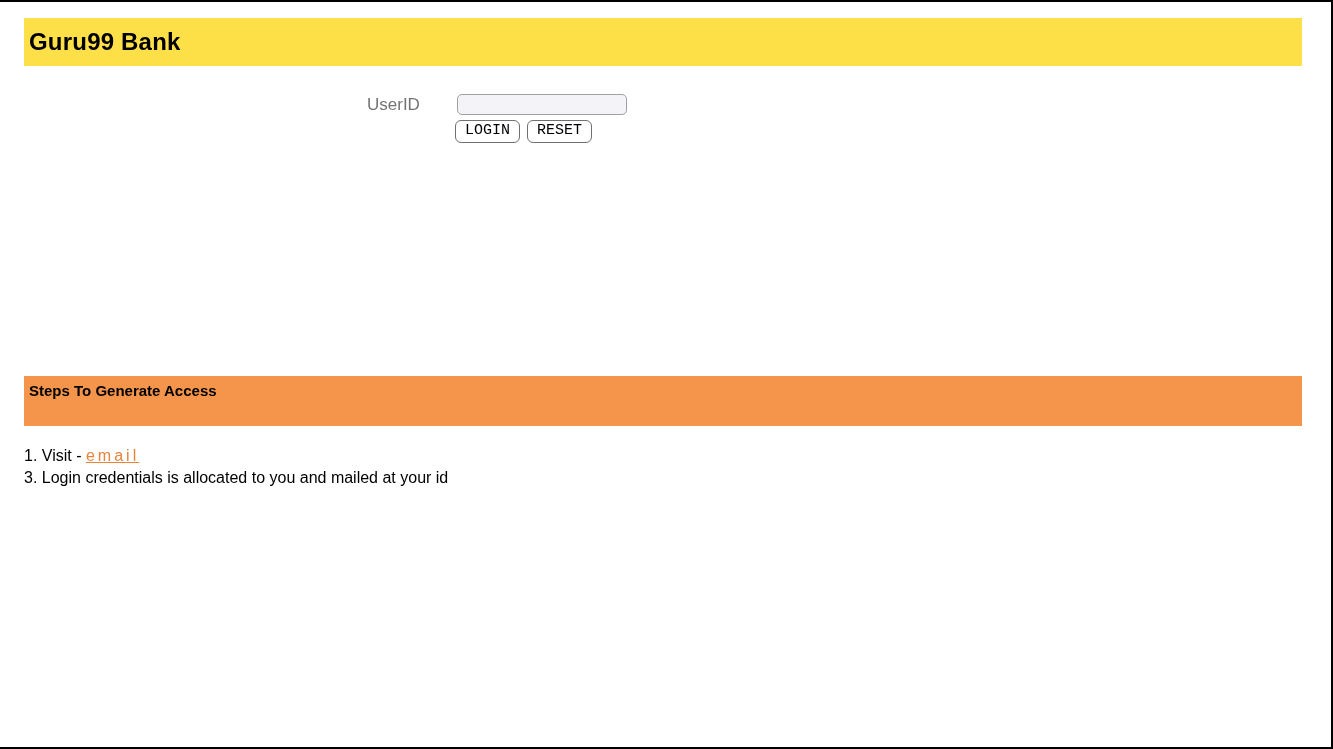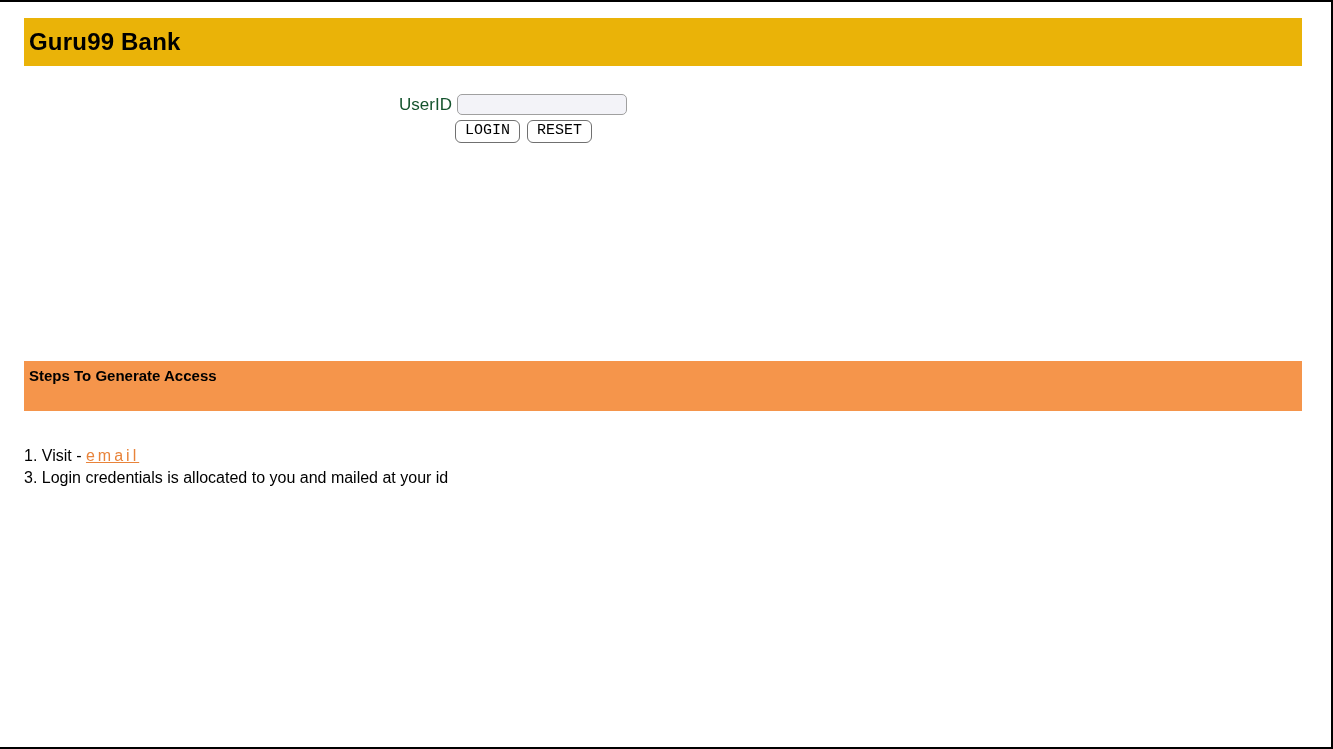--- a/index.html
+++ b/index.html
@@ -22,21 +22,21 @@
     border-right: 2px solid #000000;
     border-bottom: 2px solid #000000;
     background: #ffffff;
   }
   .banner {
     position: absolute;
     left: 24px;
     top: 16px;
     width: 1278px;
     height: 48px;
-    background: #eab308;
+    background: #fde047;
     display: flex;
     align-items: center;
   }
   .banner-title {
     font-size: 24px;
     font-weight: bold;
     color: #000000;
     padding-left: 5px;
     letter-spacing: 0.2px;
   }
@@ -48,22 +48,21 @@
   }
   .form-row {
     display: flex;
     align-items: center;
     justify-content: flex-start;
     margin-bottom: 5px;
     padding-left: 367px;
   }
   .form-label {
     font-size: 17px;
-    color: #14532d;
-    text-align: right;
+    color: #737373;
     width: 85px;
     padding-right: 5px;
     font-family: "Liberation Sans", sans-serif;
   }
   .text-input {
     width: 160px;
     height: 17px;
     border: 1px solid #a0a0a0;
     border-radius: 5px;
     background: #f3f3f8;
@@ -86,21 +85,21 @@
     font-family: Liberation Mono, monospace;
     color: #000000;
     padding: 2px 9px;
     margin-right: 7px;
     cursor: pointer;
     line-height: 1.1;
   }
   .steps-banner {
     position: absolute;
     left: 24px;
-    top: 359px;
+    top: 374px;
     width: 1278px;
     height: 50px;
     background: #f5954b;
   }
   .steps-banner-title {
     font-size: 15px;
     font-weight: bold;
     color: #000000;
     padding: 6px 0 0 5px;
   }

